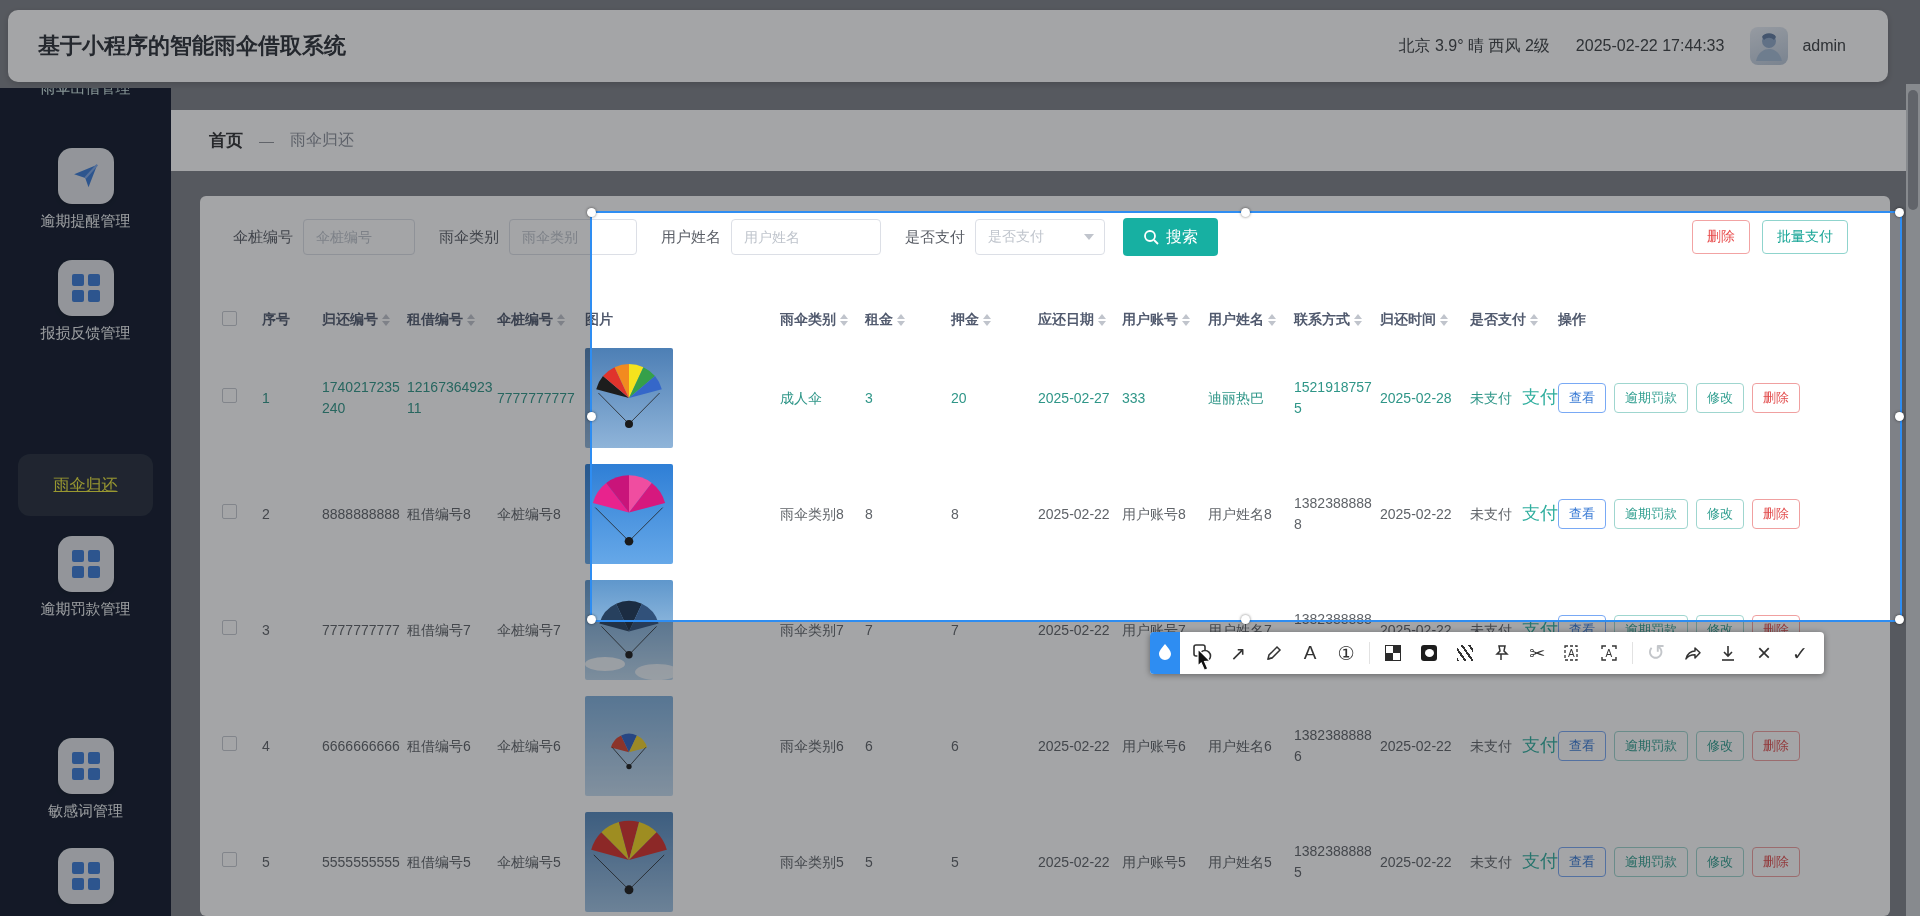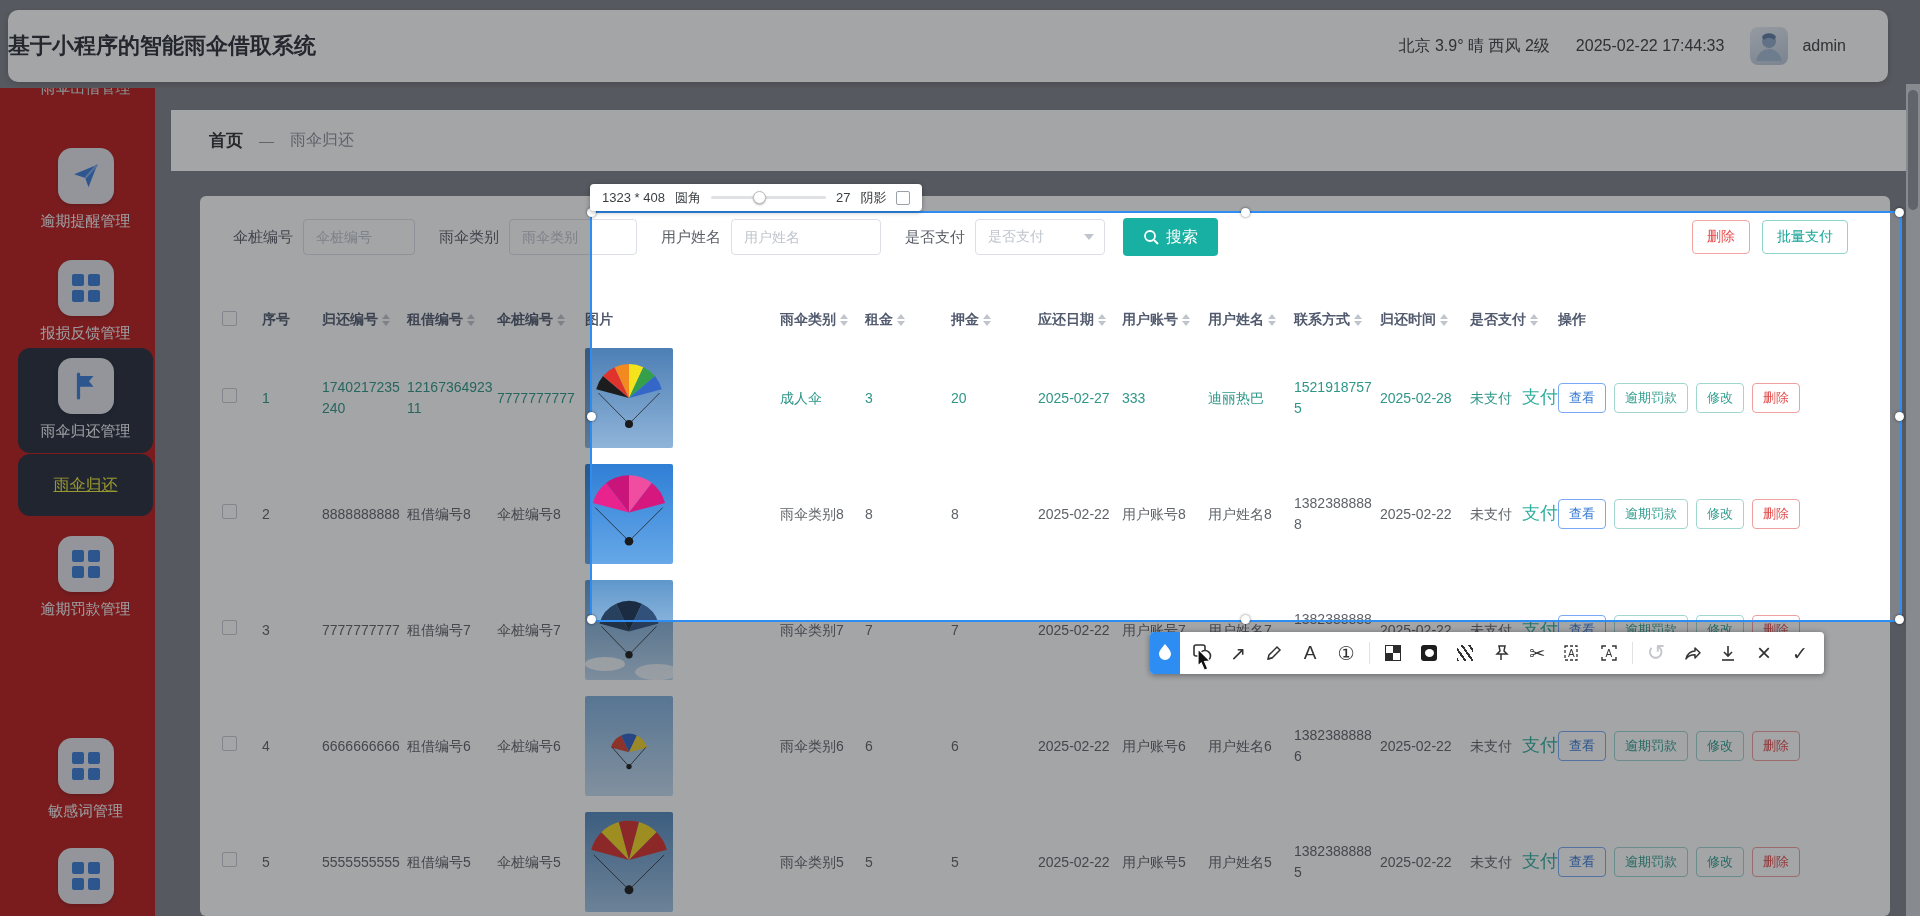--- a/index.html
+++ b/index.html
@@ -4,38 +4,38 @@
 <style>
   * { margin:0; padding:0; box-sizing:border-box; }
   html,body { width:1920px; height:916px; overflow:hidden; background:#7e8187;
               font-family:"Liberation Sans","DejaVu Sans",sans-serif; }
   .stage { position:absolute; left:0; top:0; width:1920px; height:916px; overflow:hidden; }
 
   
   .header { position:absolute; left:8px; top:10px; width:1880px; height:72px;
             background:#ffffff; border-radius:10px; display:flex; align-items:center;
             box-shadow:0 2px 6px rgba(0,0,0,.18); z-index:2; }
-  .app-title { font-size:22px; font-weight:bold; color:#2b2f36; }
+  .app-title { margin-left:30px; font-size:22px; font-weight:bold; color:#2b2f36; }
   .header-right { position:absolute; right:42px; display:flex; align-items:center; gap:26px; }
   .weather { font-size:16px; color:#3c4043; }
   .datetime { font-size:16px; color:#3c4043; }
   .avatar { width:38px; height:38px; border-radius:8px; overflow:hidden;
             background:linear-gradient(160deg,#e8eef6,#b9c7d8); display:flex;
             align-items:center; justify-content:center; }
   .username { font-size:16px; color:#3c4043; margin-left:-12px; }
 
   
   .scrollbar { position:absolute; right:0; top:84px; width:14px; height:832px;
                background:#cfd2d6; z-index:2; }
   .scroll-thumb { position:absolute; left:2px; top:6px; width:10px; height:120px;
                   background:#8f9399; border-radius:5px; }
 
   
-  .sidebar { position:absolute; left:0; top:88px; width:155px; height:828px;
-             background:#b91c1c; z-index:2; overflow:hidden; }
+  .sidebar { position:absolute; left:0; top:88px; width:171px; height:828px;
+             background:#0f172a; z-index:2; overflow:hidden; }
   .side-item { width:171px; display:flex; flex-direction:column; align-items:center;
                cursor:pointer; }
   .side-item .icon-card { width:56px; height:56px; border-radius:14px; background:#e3e5e9;
                display:flex; align-items:center; justify-content:center;
                box-shadow:0 2px 4px rgba(0,0,0,.2); }
   .side-item .side-label { margin-top:8px; font-size:15px; color:#f2f4f5; }
   .side-item.active-block { background:#232b3a; border-radius:12px; width:135px;
                margin-left:0; padding:10px 0 12px; }
   .sub-item { background:#232b3a; border-radius:12px; width:135px; height:62px;
               display:flex; align-items:center; justify-content:center; cursor:pointer; }
@@ -189,29 +189,20 @@
         <div class="icon-card">
           <div class="grid-icon">
             <i></i>
             <i></i>
             <i></i>
             <i></i>
           </div>
         </div>
         <div class="side-label">报损反馈管理</div>
       </div>
-      <div class="side-item active-block" style="position: absolute; left: 18px; top: 260px;">
-        <div class="icon-card">
-          <svg width="30" height="30" viewBox="0 0 24 24">
-            <path d="M6 2.5v19" stroke="#3a7bd5" stroke-width="2.6" stroke-linecap="round"></path>
-            <path d="M7 4h11l-3.6 4.2L18 12.5H7z" fill="#3a7bd5"></path>
-          </svg>
-        </div>
-        <div class="side-label">雨伞归还管理</div>
-      </div>
       <div class="sub-item" style="position: absolute; left: 18px; top: 366px;">
         <span class="side-label">雨伞归还</span>
       </div>
       <div class="side-item" style="position: absolute; left: 0px; top: 448px;">
         <div class="icon-card">
           <div class="grid-icon">
             <i></i>
             <i></i>
             <i></i>
             <i></i>
@@ -571,30 +562,20 @@
       <div class="handle" style="left: calc(0% - 5px); top: calc(0% - 5px);"></div>
       <div class="handle" style="left: calc(50% - 5px); top: calc(0% - 5px);"></div>
       <div class="handle" style="left: calc(100% - 5px); top: calc(0% - 5px);"></div>
       <div class="handle" style="left: calc(0% - 5px); top: calc(50% - 5px);"></div>
       <div class="handle" style="left: calc(100% - 5px); top: calc(50% - 5px);"></div>
       <div class="handle" style="left: calc(0% - 5px); top: calc(100% - 5px);"></div>
       <div class="handle" style="left: calc(50% - 5px); top: calc(100% - 5px);"></div>
       <div class="handle" style="left: calc(100% - 5px); top: calc(100% - 5px);"></div>
     </div>
 
-  <div class="snipbar">
-    <span>1323 * 408</span>
-    <span>圆角</span>
-    <div class="slider">
-      <div class="knob"></div>
-    </div>
-    <span>27</span>
-    <span>阴影</span>
-    <div class="snip-cb"></div>
-  </div>
 
   <div class="sniptools" id="sniptools">
       <div class="tool active-tab">
         <svg width="16" height="20" viewBox="0 0 16 20">
           <path d="M8 1c3.5 4.5 6 7 6 10a6 6 0 1 1-12 0C2 8 4.5 5.5 8 1z" fill="#fff"></path>
         </svg>
       </div>
       <div class="tool">
         <svg width="20" height="20" viewBox="0 0 20 20">
           <rect x="2" y="2" width="11" height="11" rx="2" fill="none" stroke="#333" stroke-width="1.6"></rect>

